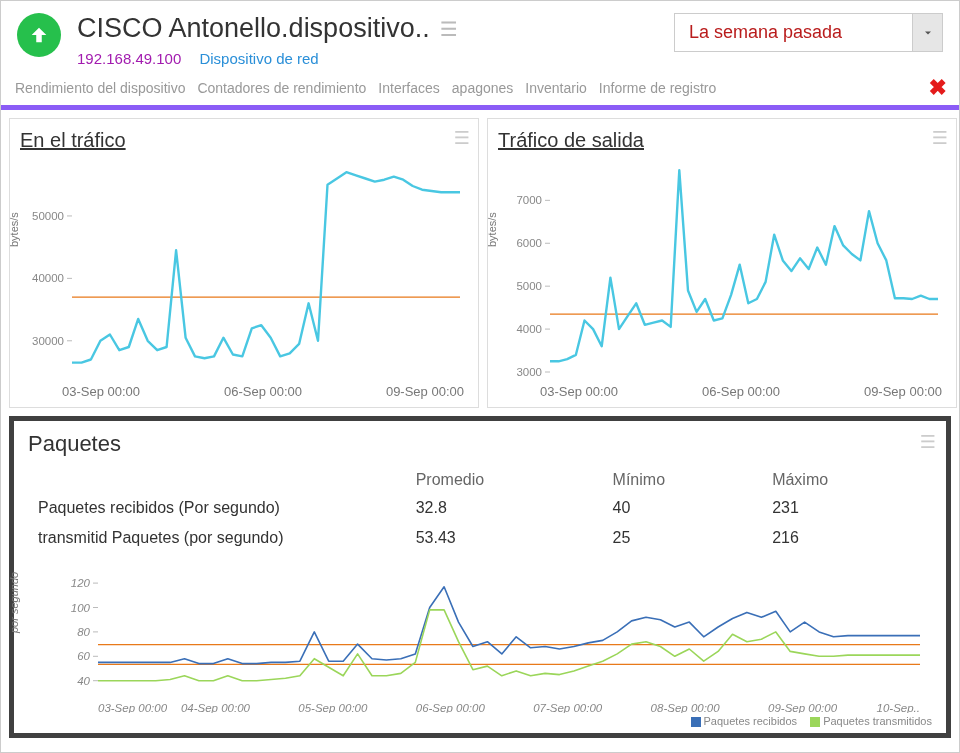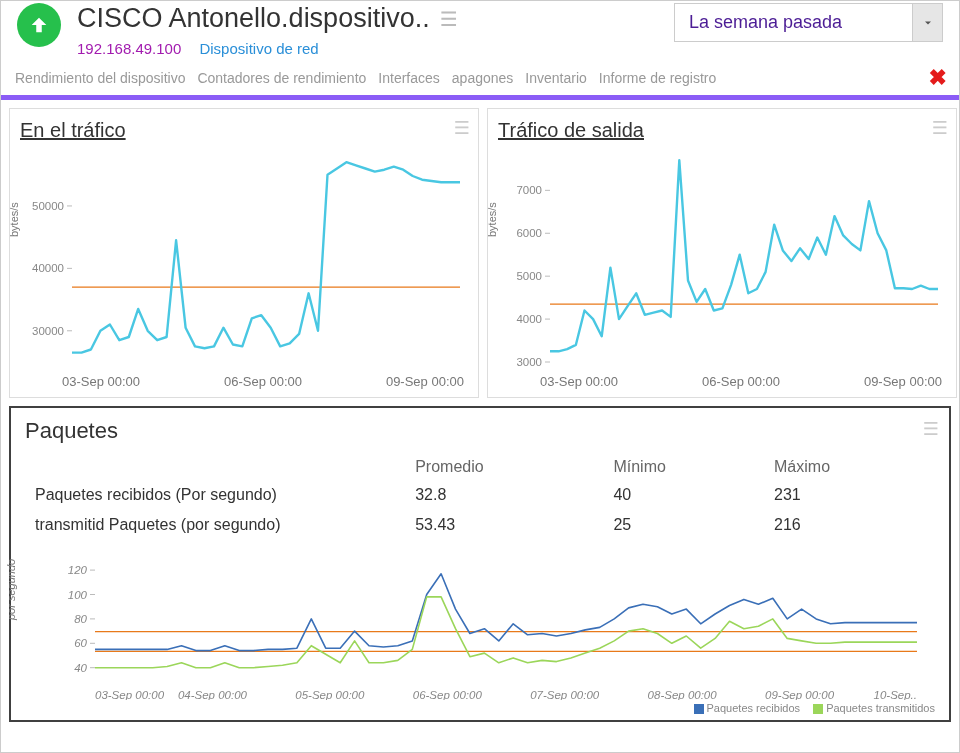--- a/index.html
+++ b/index.html
@@ -1,45 +1,45 @@
 <!DOCTYPE html>
 <html><head>
 <meta charset="utf-8">
 <style>
   * { box-sizing: border-box; margin: 0; padding: 0; }
   body { font-family: Arial, Helvetica, sans-serif; background: #fff; color: #333; width: 960px; height: 753px; border: 1px solid #ccc; overflow: hidden; }
-  .header { display: flex; align-items: flex-start; padding: 2px 16px 6px 16px; }
+  .header { display: flex; align-items: flex-start; padding: 12px 16px 6px 16px; }
   .status-circle { width: 44px; height: 44px; border-radius: 50%; background: #26c04c; display: flex; align-items: center; justify-content: center; margin-right: 16px; flex-shrink: 0; }
   .status-circle svg { width: 22px; height: 22px; fill: #fff; }
   .title-block { flex: 1; }
   .title-row { display: flex; align-items: center; }
   .title-row h1 { font-size: 27px; font-weight: 400; color: #333; }
   .hamburger { margin-left: 10px; color: #bbb; font-size: 20px; cursor: pointer; letter-spacing: -2px; }
   .sub-row { margin-top: 6px; font-size: 15px; }
   .sub-row .ip { color: #a21caf; margin-right: 14px; }
   .sub-row .link { color: #2a8fd8; }
   .range-select { display: flex; align-items: stretch; border: 1px solid #ccc; }
-  .range-select .label { padding: 8px 70px 8px 14px; font-size: 18px; color: #4c1d95; }
+  .range-select .label { padding: 8px 70px 8px 14px; font-size: 18px; color: #b91c1c; }
   .range-select .chev { width: 30px; display: flex; align-items: center; justify-content: center; background: #e6e6e6; border-left: 1px solid #ccc; }
   .range-select .chev svg { width: 12px; height: 12px; fill: #555; }
   .tabs { display: flex; align-items: center; padding: 0 8px; border-bottom: 5px solid #8b5cf6; }
   .tabs .tab { font-size: 14px; color: #999; padding: 6px 6px 8px 6px; white-space: nowrap; cursor: pointer; }
   .tabs .tab.active { color: #222; font-weight: bold; }
   .tabs .close-x { color: #e41b1b; font-size: 22px; font-weight: bold; padding: 2px 4px 4px 8px; cursor: pointer; margin-left: auto; }
   .panels { display: flex; gap: 8px; padding: 8px; }
   .panel { border: 1px solid #ddd; flex: 1; padding: 10px 10px 6px 10px; position: relative; }
   .panel h2 { font-size: 20px; font-weight: 400; color: #333; text-decoration: underline; }
   .panel .menu { position: absolute; top: 8px; right: 10px; color: #ccc; cursor: pointer; letter-spacing: -2px; font-size: 18px; }
   .chart-area { position: relative; margin-top: 4px; }
   .ylabel { position: absolute; left: -2px; top: 50%; transform: rotate(-90deg) translate(20px, -10px); transform-origin: left top; font-size: 11px; color: #777; }
   svg.chart { display: block; }
   .ticks text { font-size: 11.5px; fill: #888; }
   .xlabels { display: flex; justify-content: space-between; font-size: 13px; color: #777; padding: 6px 4px 2px 42px; }
   .xlabels span { white-space: nowrap; }
-  .wide-panel { margin: 0 8px 8px 8px; border: 2px solid #404040; padding: 10px 14px 6px 14px; position: relative; }
+  .wide-panel { margin: 0 8px 8px 8px; border: 5px solid #404040; padding: 10px 14px 6px 14px; position: relative; }
   .wide-panel h2 { font-size: 22px; font-weight: 400; color: #333; margin-bottom: 10px; }
   .wide-panel .menu { position: absolute; top: 10px; right: 12px; color: #ccc; cursor: pointer; letter-spacing: -2px; font-size: 18px; }
   table.stats { width: 100%; border-collapse: collapse; font-size: 16px; color: #333; }
   table.stats th { text-align: left; font-weight: 400; color: #666; padding: 4px 8px; }
   table.stats td { padding: 6px 8px; }
   table.stats td:first-child { padding-left: 10px; }
   .legend { text-align: right; font-size: 11px; color: #888; padding-top: 2px; }
   .legend .sw { display: inline-block; width: 10px; height: 10px; vertical-align: middle; margin: 0 3px 0 10px; }
 </style>
 </head>

